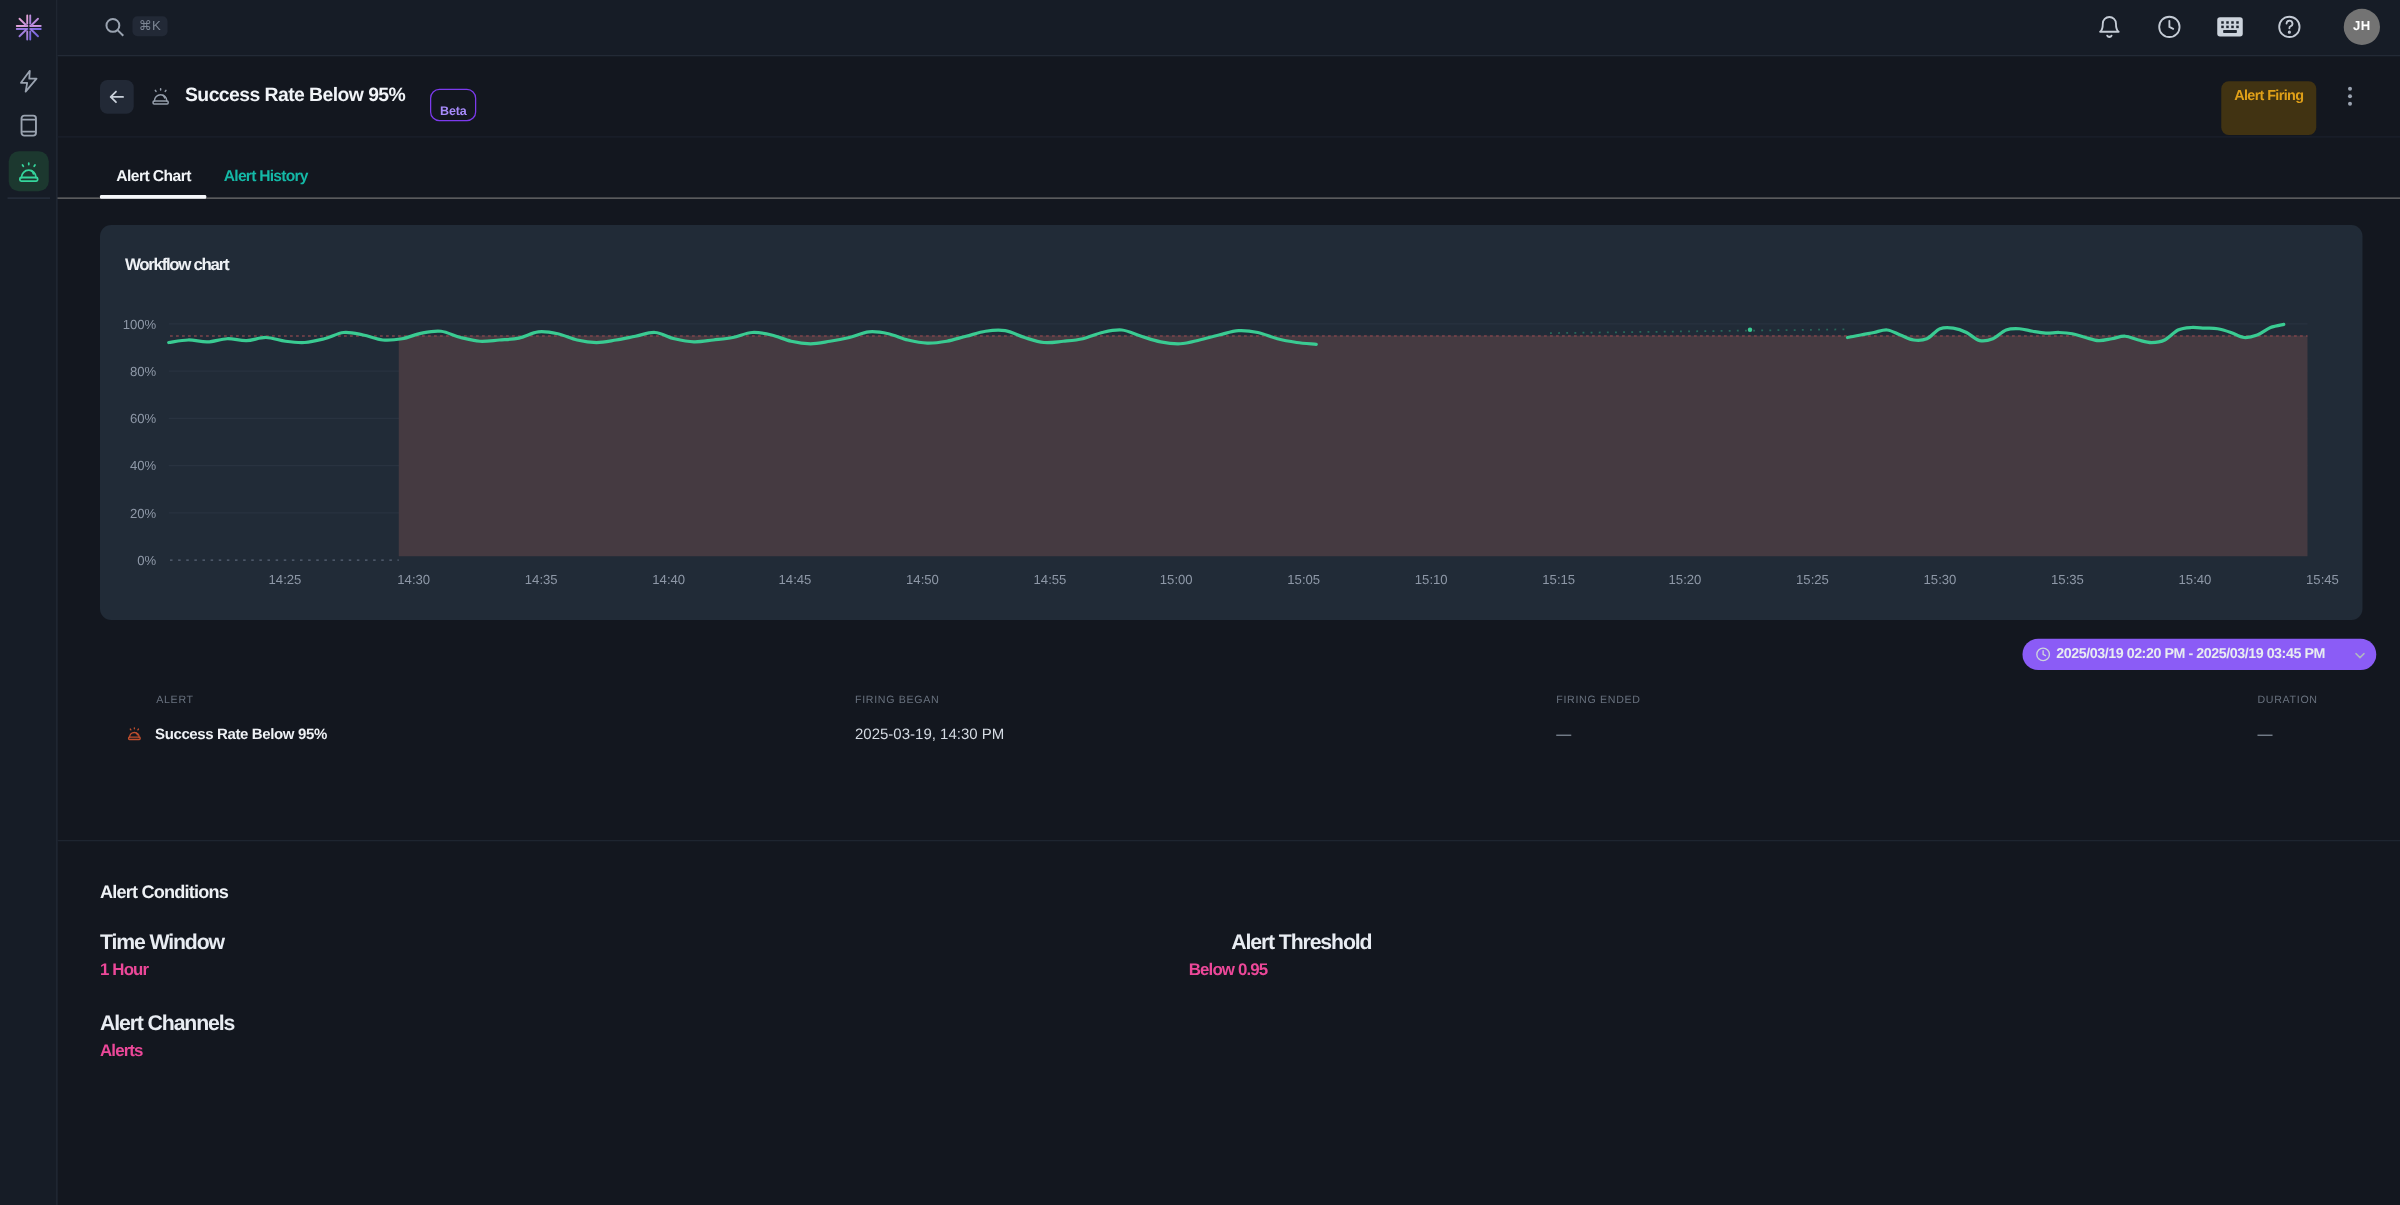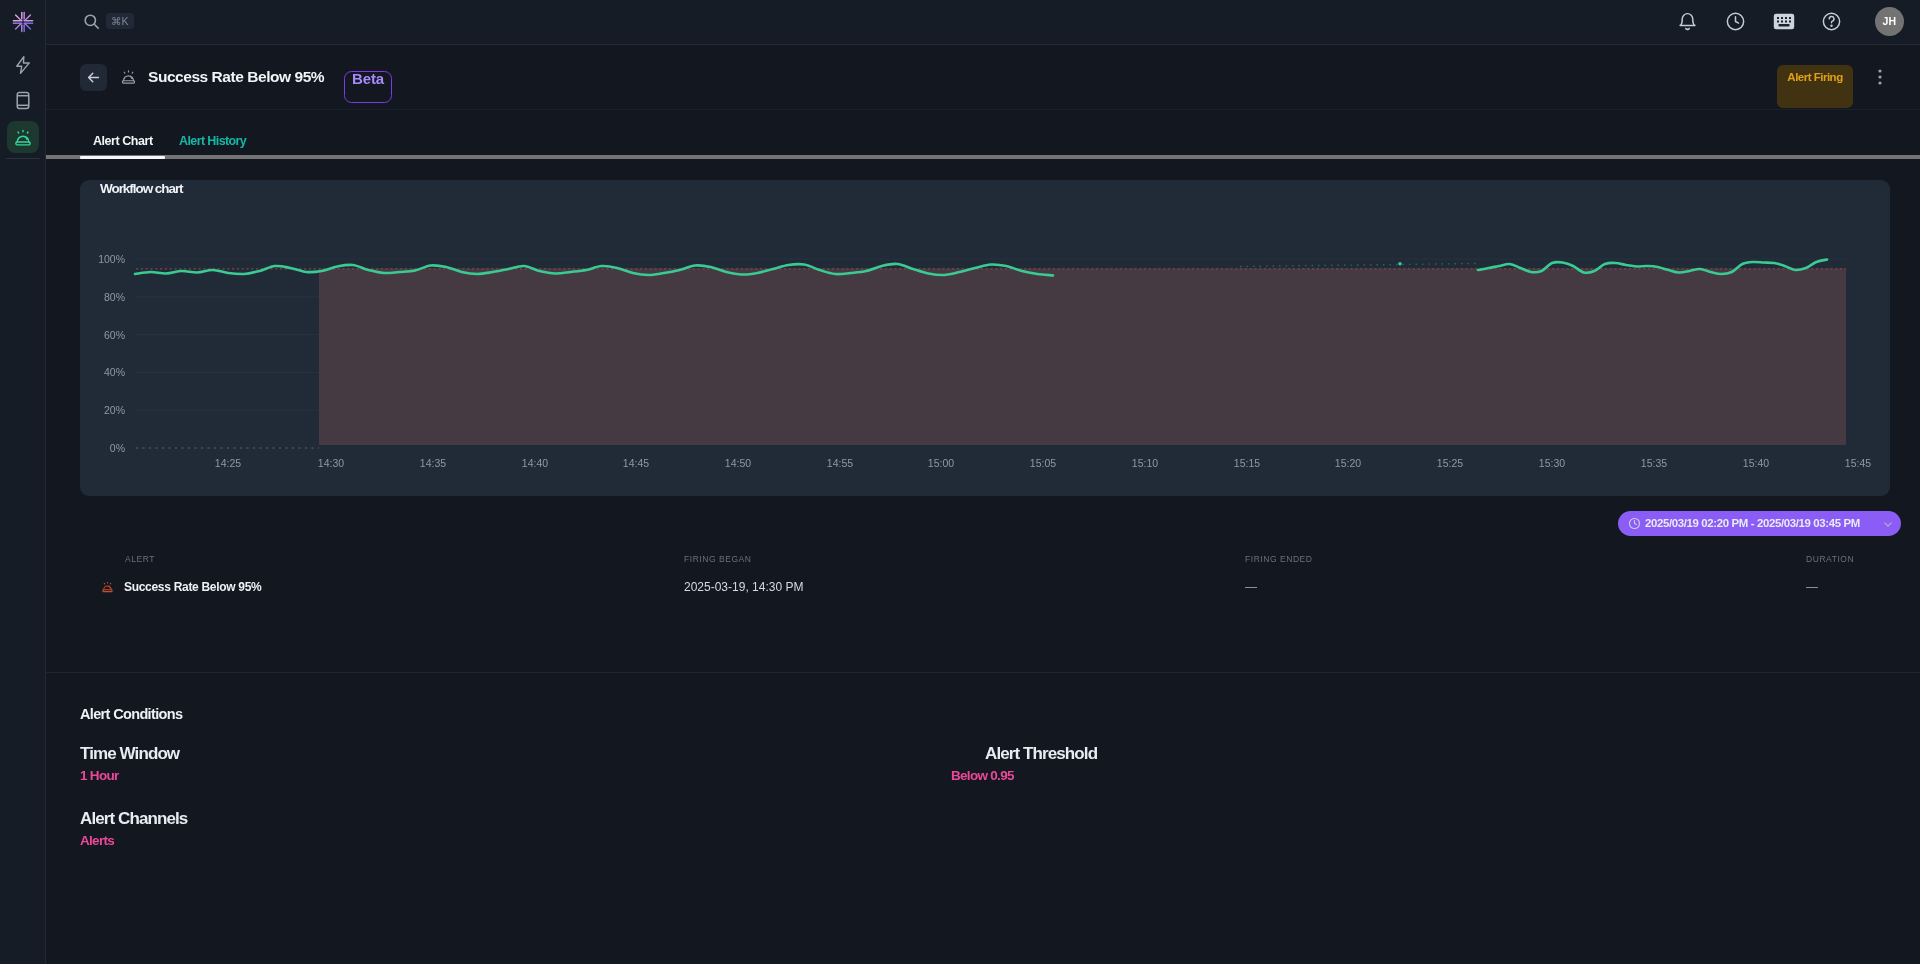--- a/index.html
+++ b/index.html
@@ -4,30 +4,30 @@
 <style>
 *{margin:0;padding:0;box-sizing:border-box;}
 html,body{width:1920px;height:964px;overflow:hidden;background:#13171f;font-family:"Liberation Sans",sans-serif;-webkit-font-smoothing:antialiased;}
 .abs{position:absolute;}
 #sidebar{position:absolute;left:0;top:0;width:46px;height:964px;background:#161c26;border-right:1px solid #232a36;}
 #topbar{position:absolute;left:46px;top:0;width:1874px;height:45px;background:#161c26;border-bottom:1px solid #232a36;}
 #titlerow{position:absolute;left:46px;top:45px;width:1874px;height:65px;border-bottom:1px solid #1b212c;}
 .icbtn{color:#aeb6c2;}
 #backbtn{position:absolute;left:34px;top:19px;width:27px;height:27px;background:#222936;border-radius:6px;display:flex;align-items:center;justify-content:center;}
 #pagetitle{position:absolute;left:102px;top:23px;font-size:15.5px;font-weight:bold;color:#f1f4f8;letter-spacing:-0.45px;}
-#betapill{position:absolute;left:298px;top:26px;height:32px;line-height:12.5px;padding:1px 7px;border:1px solid #7c3aed;border-radius:7.5px;color:#a78bfa;font-size:15px;font-weight:bold;letter-spacing:-0.1px;}
+#betapill{position:absolute;left:298px;top:26px;height:18px;line-height:12.5px;padding:12px 7px;border:1px solid #7c3aed;border-radius:7.5px;color:#a78bfa;font-size:10px;font-weight:bold;letter-spacing:-0.1px;}
 #firingbtn{position:absolute;left:1731px;top:20px;width:76px;height:43px;background:#413312;border-radius:6px;color:#e0a018;font-size:11.5px;font-weight:bold;text-align:center;line-height:25px;letter-spacing:-0.5px;}
 #kebab{position:absolute;left:1826px;top:15px;width:16px;height:34px;color:#9aa3b0;}
-#tabs{position:absolute;left:46px;top:110px;width:1874px;height:49px;border-bottom:4px solid #737373;text-align:center;}
+#tabs{position:absolute;left:46px;top:110px;width:1874px;height:49px;border-bottom:1px solid #737373;text-align:center;}
 .tab{position:absolute;top:24px;font-size:12.5px;letter-spacing:-0.45px;}
 #tab1{left:47px;color:#f2f5f8;font-weight:bold;}
 #tab2{left:133px;color:#14b8a6;font-weight:bold;letter-spacing:-0.6px;}
 #tabul{position:absolute;left:34px;top:46px;width:85px;height:3px;background:#f5f7fa;border-radius:1px;}
 #card{position:absolute;left:80px;top:180px;width:1810px;height:316px;background:#212b37;border-radius:9px;}
-#cardtitle{position:absolute;left:20px;top:1px;font-size:13.5px;font-weight:bold;color:#eef1f5;letter-spacing:-1.05px;}
+#cardtitle{position:absolute;left:20px;top:24px;font-size:13.5px;font-weight:bold;color:#eef1f5;letter-spacing:-1.05px;}
 #pillrow{position:absolute;left:1618px;top:511px;width:283px;height:25px;background:#8b5cf6;border-radius:12.5px;color:#e8ecf1;font-size:11.4px;font-weight:bold;line-height:25px;white-space:nowrap;letter-spacing:-0.35px;}
 #pillrow svg{vertical-align:-3px;}
 .th{position:absolute;top:553.5px;font-size:8.5px;color:#69727f;letter-spacing:0.55px;}
 .td{position:absolute;top:580px;font-size:12px;color:#d4dae2;}
 #divider{position:absolute;left:46px;top:672px;width:1874px;height:1px;background:#1e2530;}
 .h2{position:absolute;font-size:14.5px;font-weight:bold;color:#eef1f5;letter-spacing:-0.65px;}
 .h3{position:absolute;font-size:17px;font-weight:bold;color:#e8ecf2;letter-spacing:-0.9px;}
 .val{position:absolute;font-size:13.5px;color:#ec4899;letter-spacing:-0.7px;font-weight:bold;}
 </style>
 </head>

